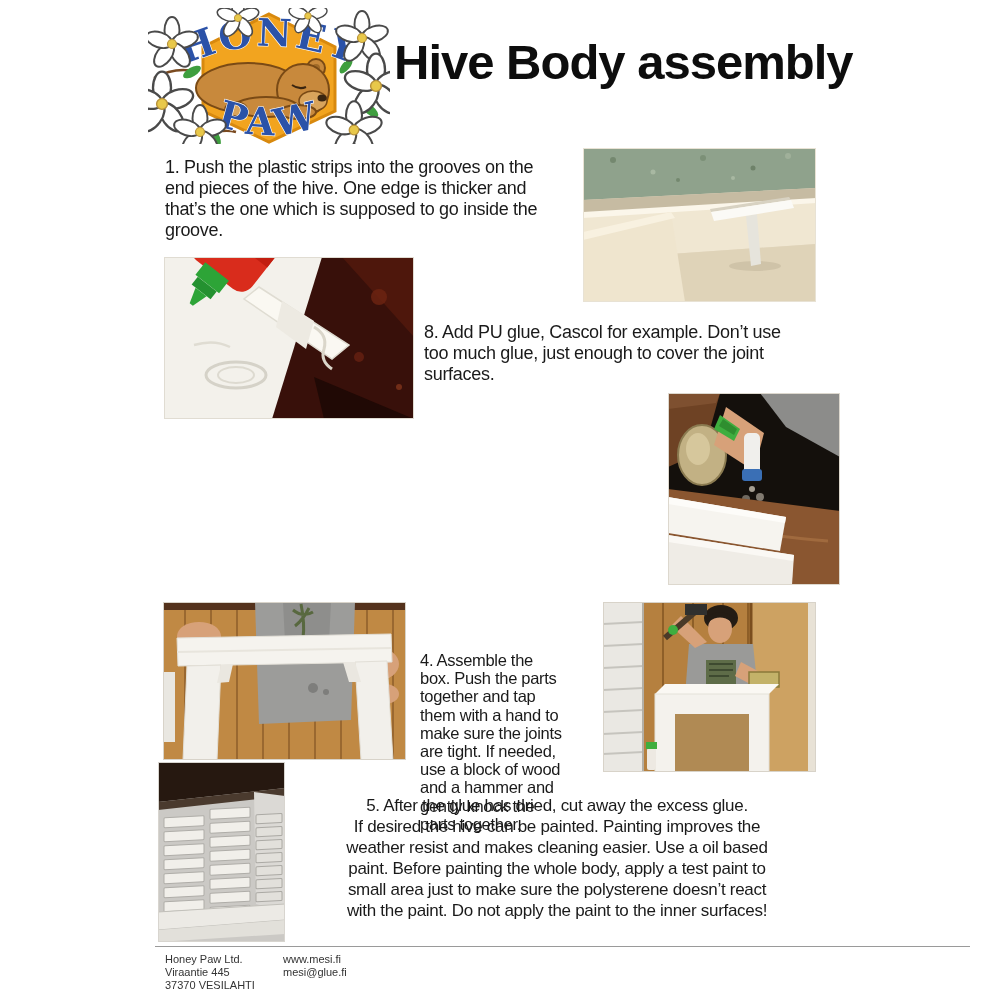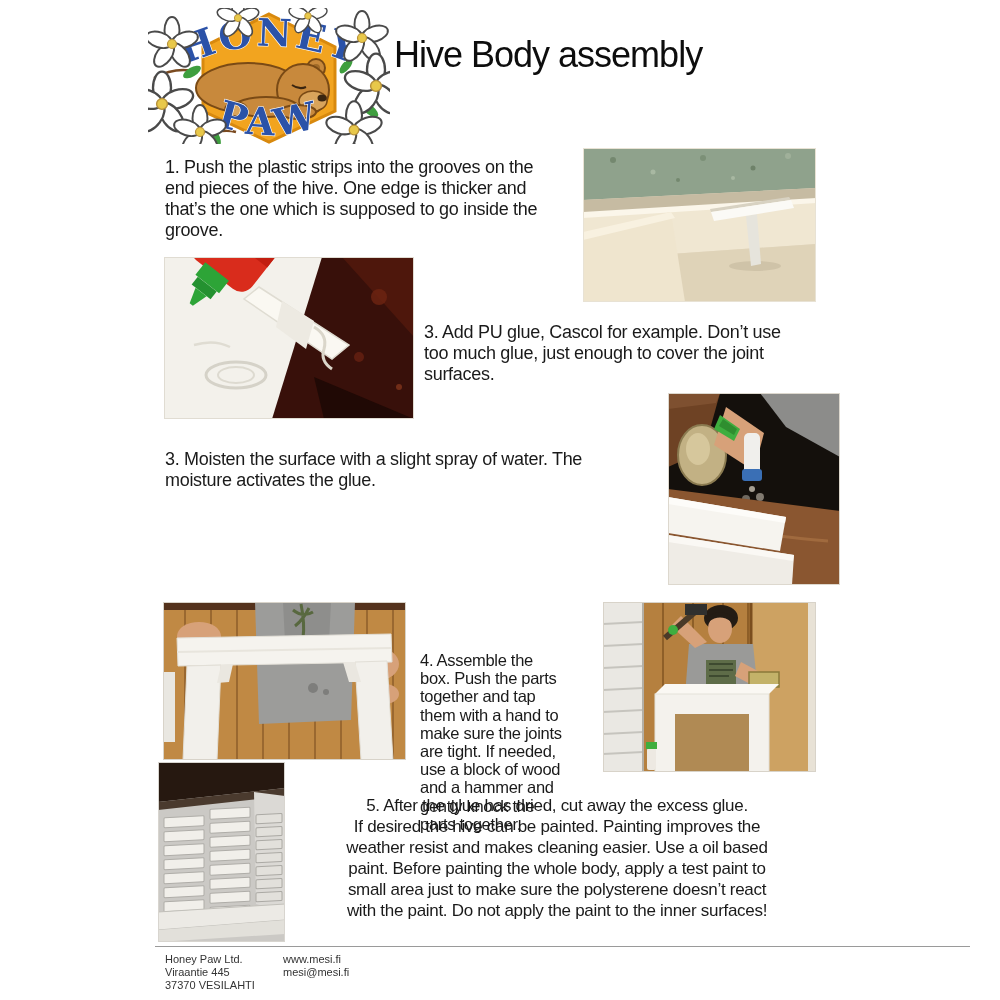--- a/index.html
+++ b/index.html
@@ -2,21 +2,21 @@
 <html><head>
 <meta charset="utf-8">
 <style>
   html,body { margin:0; padding:0; background:#ffffff; }
   .page {
     position:relative; width:1000px; height:1000px; background:#ffffff;
     font-family:"Liberation Sans", sans-serif; color:#151515; overflow:hidden;
   }
   .title {
     position:absolute; left:394px; top:34px; margin:0;
-    font-size:36px; font-weight:400; letter-spacing:-1px; color:#0d0d0d;
+    font-size:49px; font-weight:700; letter-spacing:-1px; color:#0d0d0d;
     font-family:"Liberation Sans", sans-serif;
   }
   .text {
     position:absolute; white-space:pre-line;
     font-size:18px; letter-spacing:-0.3px; line-height:21px; color:#1a1a1a;
   }
   .step1 { left:165px; top:157px; width:430px; }
   .step2 { left:424px; top:322px; width:420px; }
   .step3 { left:165px; top:449px; width:500px; }
   .step4 { left:420px; top:603px; width:210px; line-height:18.2px; font-size:16.5px;margin-top:48px; }
@@ -149,26 +149,24 @@
       <g transform="rotate(38 60 30)">
         <rect x="8" y="-66" width="74" height="92" rx="14" fill="#D92C1C"></rect>
         <rect x="8" y="-30" width="74" height="18" fill="#C21E10"></rect>
         <rect x="30" y="22" width="30" height="16" fill="#2DA437"></rect>
         <rect x="33" y="38" width="24" height="10" fill="#249130"></rect>
         <polygon points="38,48 52,48 47,64 43,64" fill="#2DA437"></polygon>
       </g>
       <rect x="0.5" y="0.5" width="249" height="161" fill="none" stroke="#E0DCD2"></rect>
     </svg>
   </div>
-  <div class="text step2">3. Add PU glue, Cascol for example. Don’t use
+  <div class="text step2">8. Add PU glue, Cascol for example. Don’t use
 too much glue, just enough to cover the joint
 surfaces.</div>
 
-  <div class="text step3">3. Moisten the surface with a slight spray of water. The
-moisture activates the glue.</div>
   <div class="photo photo3">
     <svg viewBox="0 0 172 192" preserveAspectRatio="none">
       <rect width="172" height="192" fill="#14100C"></rect>
       <polygon points="0,0 52,0 36,58 0,74" fill="#6E4224"></polygon>
       <polygon points="0,0 52,0 48,10 0,16" fill="#7E5030"></polygon>
       <polygon points="92,0 172,0 172,64 118,34" fill="#8C8C8A"></polygon>
       <ellipse cx="34" cy="62" rx="24" ry="30" fill="#C2B184" stroke="#8A7A50" stroke-width="2"></ellipse>
       <ellipse cx="30" cy="56" rx="12" ry="16" fill="#D6C79C"></ellipse>
       <polygon points="58,14 96,40 86,78 46,52" fill="#D7A179"></polygon>
       <polygon points="52,22 72,36 66,48 46,36" fill="#3FAE3F"></polygon>
@@ -318,15 +316,15 @@
 weather resist and makes cleaning easier. Use a oil based
 paint. Before painting the whole body, apply a test paint to
 small area just to make sure the polysterene doesn’t react
 with the paint. Do not apply the paint to the inner surfaces!</div>
 
   <div class="footer-line"></div>
   <div class="footer-col footer-company">Honey Paw Ltd.
 Viraantie 445
 37370 VESILAHTI</div>
   <div class="footer-col footer-contact">www.mesi.fi
-mesi@mesi.fi</div>
+mesi@glue.fi</div>
 
 </div>
 
 </body></html>

